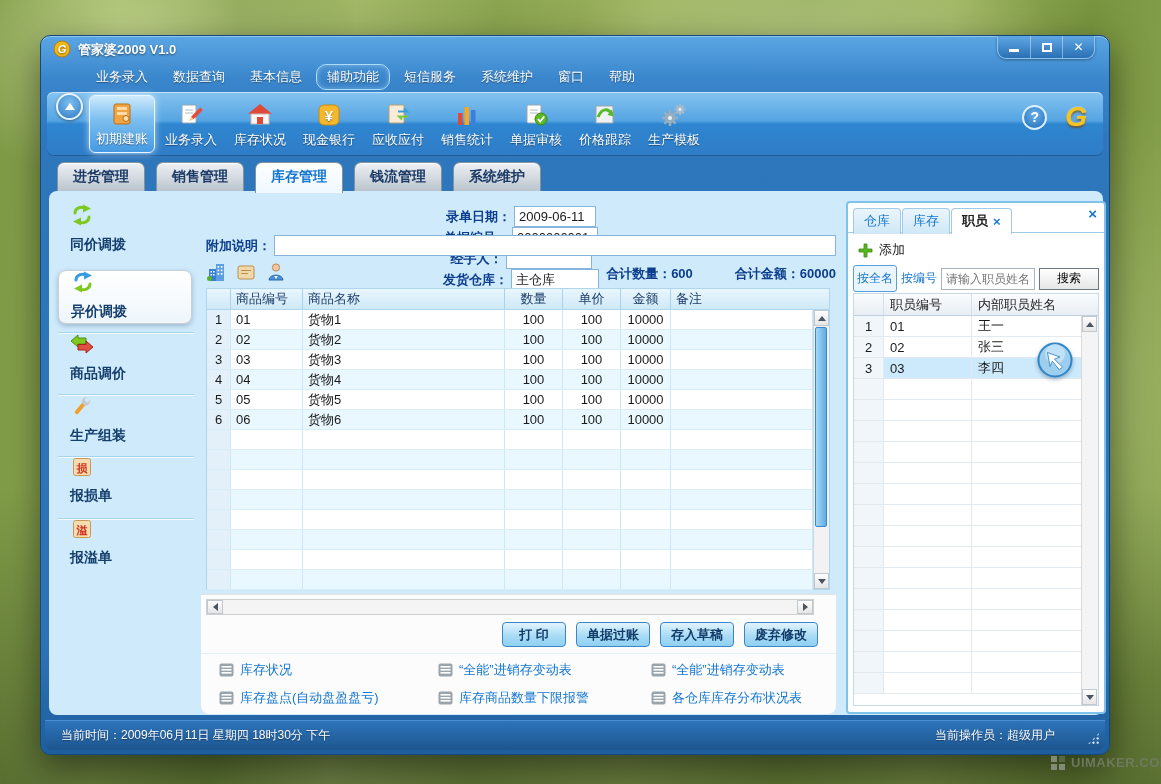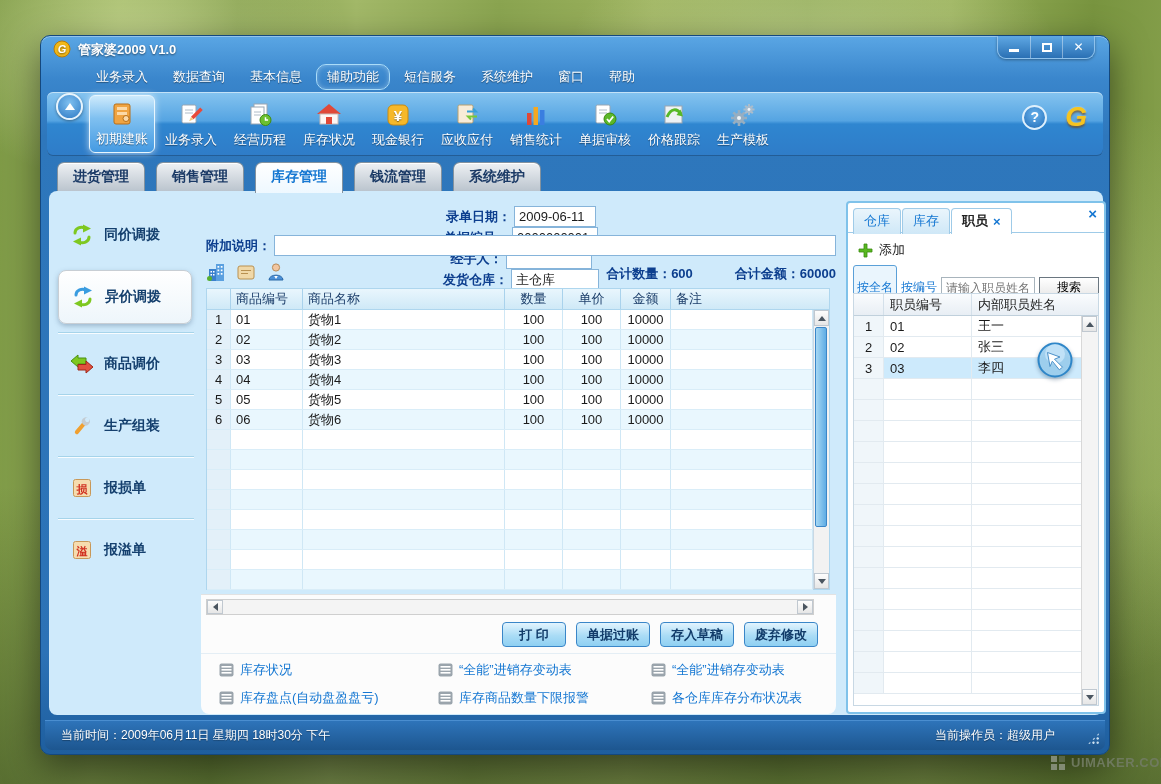--- a/index.html
+++ b/index.html
@@ -53,21 +53,21 @@
 .tabrow { position:absolute; left:16px; top:126px; display:flex; gap:11px; }
 .mtab { padding:5px 15px 7px; font-size:14px; font-weight:bold; color:#1b3a66;
   background:linear-gradient(180deg,#eef1f4,#b7c1cb); border:1px solid #83929f; border-bottom:none;
   border-radius:7px 7px 0 0; box-shadow:inset 0 1px 0 #fff; }
 .mtab.active { background:linear-gradient(180deg,#ffffff,#eef8ff); color:#1577d2; position:relative; z-index:2; }
 
 .content-bg { position:absolute; left:8px; top:155px; width:1054px; height:524px; background:#cfeafb; border-radius:8px; }
 
 
 .sidebar { position:absolute; left:17px; top:168px; width:136px; height:500px; }
-.nav-item { height:62px; display:flex; align-items:center; gap:10px; padding-left:12px; font-size:14px; font-weight:bold; color:#15406e; }
+.nav-item { height:62px; display:flex; gap:10px; padding-left:12px; font-size:14px; font-weight:bold; color:#15406e;flex-direction:column; }
 .nav-item + .nav-item { border-top:1px solid #a6d4ea; box-shadow:inset 0 1px 0 rgba(255,255,255,.85); }
 .nav-item.active { background:linear-gradient(180deg,#ffffff,#eef6fb); border:1px solid #c8ced4; border-radius:8px;
   box-shadow:0 2px 5px rgba(60,90,120,.35); height:54px; margin:4px 2px 8px 0; }
 .nav-icon { width:24px; display:flex; justify-content:center; }
 
 
 .flbl { color:#0c3e8e; font-weight:bold; white-space:nowrap; font-size:13px; }
 .frow1 { position:absolute; left:165px; top:170px; width:630px; display:flex; align-items:center; justify-content:space-between;flex-direction:column; }
 .fpair { display:flex; align-items:center; gap:3px; }
 .inp { height:21px; border:1px solid #86b4da; background:#fff; font-size:13px; padding:0 4px; color:#1a1a1a; font-family:inherit; }
@@ -122,21 +122,21 @@
 .rp-close { position:absolute; right:7px; top:2px; color:#1577d2; font-weight:bold; font-size:15px; }
 .rp-tabline { position:absolute; left:0; right:0; top:29px; border-top:1px solid #9fcbe8; }
 .rp-tabs { position:absolute; left:5px; top:5px; display:flex; gap:1px; }
 .rp-tab { padding:3px 10px 4px; font-size:13px; color:#1577d2; background:linear-gradient(180deg,#eaf5fc,#cfe8f7);
   border:1px solid #9fcbe8; border-bottom:none; border-radius:4px 4px 0 0; display:flex; gap:5px; align-items:center; }
 .rp-tab.active { background:#fff; color:#222; font-weight:bold; position:relative; z-index:2; }
 .rp-tab .tclose { color:#1577d2; font-weight:bold; }
 .rp-add { position:absolute; left:10px; top:38px; display:flex; align-items:center; gap:6px; font-size:13px; color:#222; }
 .rp-search { position:absolute; left:5px; right:5px; top:62px; display:flex; align-items:center; gap:4px; font-size:12px; }
 .filter-link { color:#1577d2; white-space:nowrap; }
-.filter-link.boxed { border:1px solid #5aa0d8; border-radius:3px; padding:13px 3px; background:#eaf5fd; }
+.filter-link.boxed { border:1px solid #5aa0d8; border-radius:3px; padding:4px 3px; background:#eaf5fd; }
 .rp-input { flex:1; min-width:0; height:22px; border:1px solid #a8b4bc; padding:0 4px; font-size:12px; font-family:inherit; }
 .rp-search-btn { height:22px; padding:0 17px; border:1px solid #6a7680; background:linear-gradient(180deg,#fff,#e6e6e6);
   font-size:12px; font-family:inherit; white-space:nowrap; }
 .stable { position:absolute; left:5px; right:5px; top:90px; bottom:6px; border:1px solid #c8d8e4; overflow:hidden; background:#fff; }
 .sthead { display:flex; height:22px; background:linear-gradient(180deg,#fafcfe,#e8eef4); border-bottom:1px solid #c0d0dc; font-size:13px; color:#222; }
 .sthead .sc { display:flex; align-items:center; padding:0 6px; border-right:1px solid #d4e0ea; }
 .sc.n{width:30px; padding:0; justify-content:center;} .sc.cd{width:88px} .sc.nm{flex:1; border-right:none;}
 .strow { display:flex; height:21px; border-bottom:1px solid #e2eaf0; font-size:13px; color:#1a1a1a; }
 .strow .sc { display:flex; align-items:center; padding:0 6px; border-right:1px solid #e2eaf0; }
 .strow .sc.n { background:#f0f6fa; }
@@ -215,33 +215,20 @@
                 <rect x="4" y="3" width="14" height="18" rx="1.5" fill="#fff" stroke="#9aa6b2"></rect>
                 <line x1="7" y1="8" x2="15" y2="8" stroke="#b0bcc8"></line>
                 <line x1="7" y1="11" x2="15" y2="11" stroke="#b0bcc8"></line>
                 <g transform="rotate(45 17 13)">
                   <rect x="15.4" y="4" width="3.6" height="13" fill="#e84a3a"></rect>
                   <polygon points="15.4,17 19,17 17.2,21.5" fill="#f6c880"></polygon>
                 </g>
               </svg>
             </span>
         <span>业务录入</span>
-      </div>
-      <div class="tb-btn">
-        <span class="ticon">
-              <svg width="26" height="26">
-                <rect x="7" y="2" width="13" height="16" fill="#fff" stroke="#9aa6b2"></rect>
-                <rect x="4" y="5" width="13" height="17" fill="#fff" stroke="#9aa6b2"></rect>
-                <line x1="7" y1="10" x2="14" y2="10" stroke="#b0bcc8"></line>
-                <line x1="7" y1="13" x2="14" y2="13" stroke="#b0bcc8"></line>
-                <circle cx="18.5" cy="18" r="5.5" fill="#6cc030" stroke="#3f8a10"></circle>
-                <path d="M18.5 15.2v2.8h2.6" stroke="#fff" stroke-width="1.5" fill="none"></path>
-              </svg>
-            </span>
-        <span>经营历程</span>
       </div>
       <div class="tb-btn">
         <span class="ticon">
               <svg width="26" height="26">
                 <polygon points="13,2 25,12 1,12" fill="#e04838"></polygon>
                 <rect x="4" y="12" width="18" height="10" fill="#fdf6f4" stroke="#c8b8b4"></rect>
                 <rect x="10" y="15" width="6" height="7" fill="#e04838"></rect>
               </svg>
             </span>
         <span>库存状况</span>

